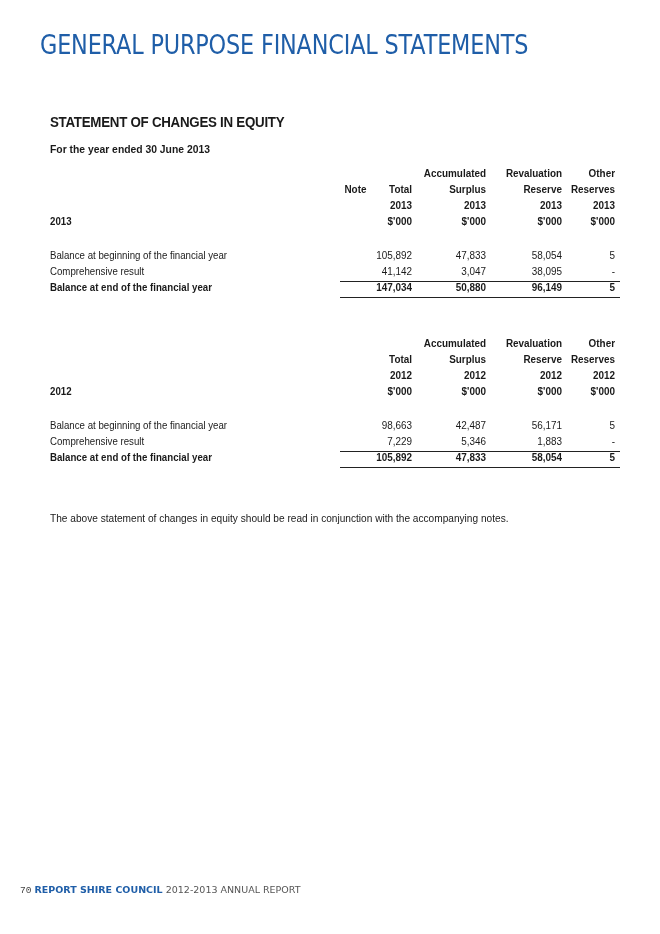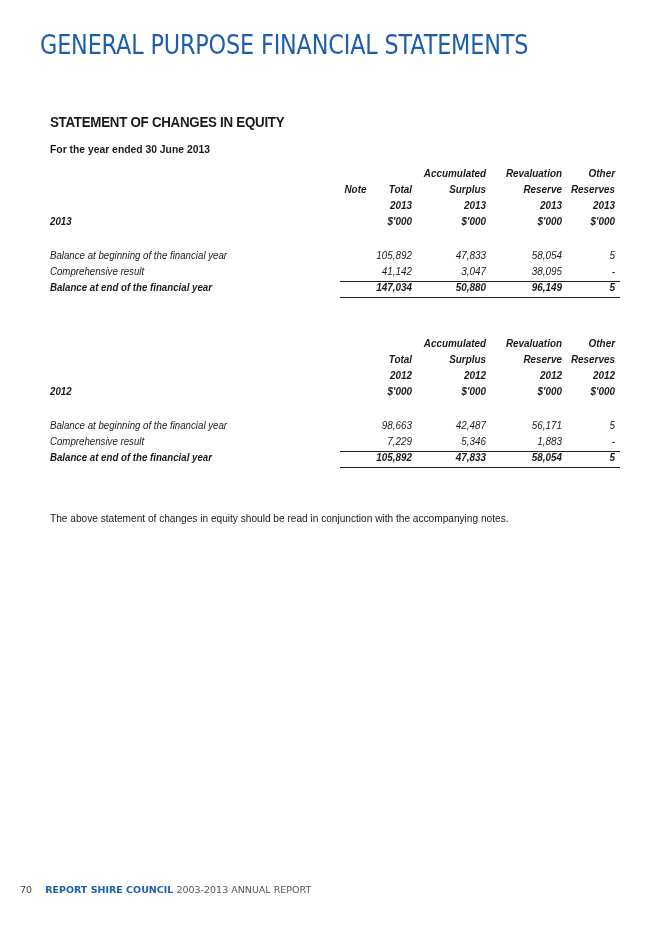--- a/index.html
+++ b/index.html
@@ -6,39 +6,39 @@
   body { width: 660px; height: 934px; position: relative; overflow: hidden;
          font-family: "Liberation Sans", sans-serif; color: #1a1a1a; }
   .page-title { position: absolute; left: 40px; top: 30px; font-family: "DejaVu Sans", sans-serif;
                 font-size: 26px; color: #1f5ea8; letter-spacing: -0.2px; font-weight: normal;
                 transform: scaleX(0.86); transform-origin: left center; white-space: nowrap; }
   .stmt-title { position: absolute; left: 50px; top: 114px; font-size: 14.5px; font-weight: bold;
                 letter-spacing: -0.3px; transform: scaleX(0.92); transform-origin: left center; white-space: nowrap; }
   .stmt-sub { position: absolute; left: 50px; top: 143px; font-size: 11.5px; font-weight: bold;
               transform: scaleX(0.9); transform-origin: left center; white-space: nowrap; }
   .tbl { position: absolute; left: 50px; width: 570px; font-size: 11px; }
-  .row { position: relative; height: 16px; font-style: italic; }
+  .row { position: relative; height: 16px; }
   .cell { position: absolute; top: 0; white-space: nowrap; text-align: right; }
   .c-label { left: 0; text-align: left; }
   .c-note { right: 254px; }
   .c-total { right: 208px; width: 70px; }
   .c-acc { right: 134px; width: 80px; }
   .c-rev { right: 58px; width: 80px; }
   .c-oth { right: 5px; width: 60px; }
   .bold { font-weight: bold; }
   .hdr .cell { font-weight: bold; }
   .narrow { transform: scaleX(0.9); transform-origin: right center; }
   .label-narrow { transform: scaleX(0.88); transform-origin: left center; }
   .total-row { border-top: 1px solid #222; border-bottom: 1px solid #222; margin-left: 290px;
                width: 280px; position: absolute; height: 15px; }
   .note { position: absolute; left: 50px; top: 512px; font-size: 11.5px;
           transform: scaleX(0.88); transform-origin: left center; white-space: nowrap; }
   .footer { position: absolute; left: 20px; top: 884px; font-family: "DejaVu Sans", sans-serif;
             font-size: 9.5px; color: #555; white-space: nowrap; }
-  .footer .pg { margin-right: 10px; color: #444; }
+  .footer .pg { margin-right: 0; color: #444; font-family: Liberation Mono, monospace; }
   .footer .org { color: #1f5ea8; font-weight: bold; }
 </style>
 </head>
 <body>
 
 <div class="page-title">GENERAL PURPOSE FINANCIAL STATEMENTS</div>
 <div class="stmt-title">STATEMENT OF CHANGES IN EQUITY</div>
 <div class="stmt-sub">For the year ended 30 June 2013</div>
 
 <div class="tbl" style="top:167px;">
@@ -140,14 +140,14 @@
     <span class="cell c-rev narrow">58,054</span>
     <span class="cell c-oth narrow">5</span>
   </div>
 </div>
 
 <div class="note">The above statement of changes in equity should be read in conjunction with the accompanying notes.</div>
 
 <div class="footer">
   <span class="pg">70</span>
   <span class="org">REPORT SHIRE COUNCIL</span>
-  <span>2003-2013 ANNUAL REPORT</span>
+  <span>2012-2013 ANNUAL REPORT</span>
 </div>
 
 </body></html>

